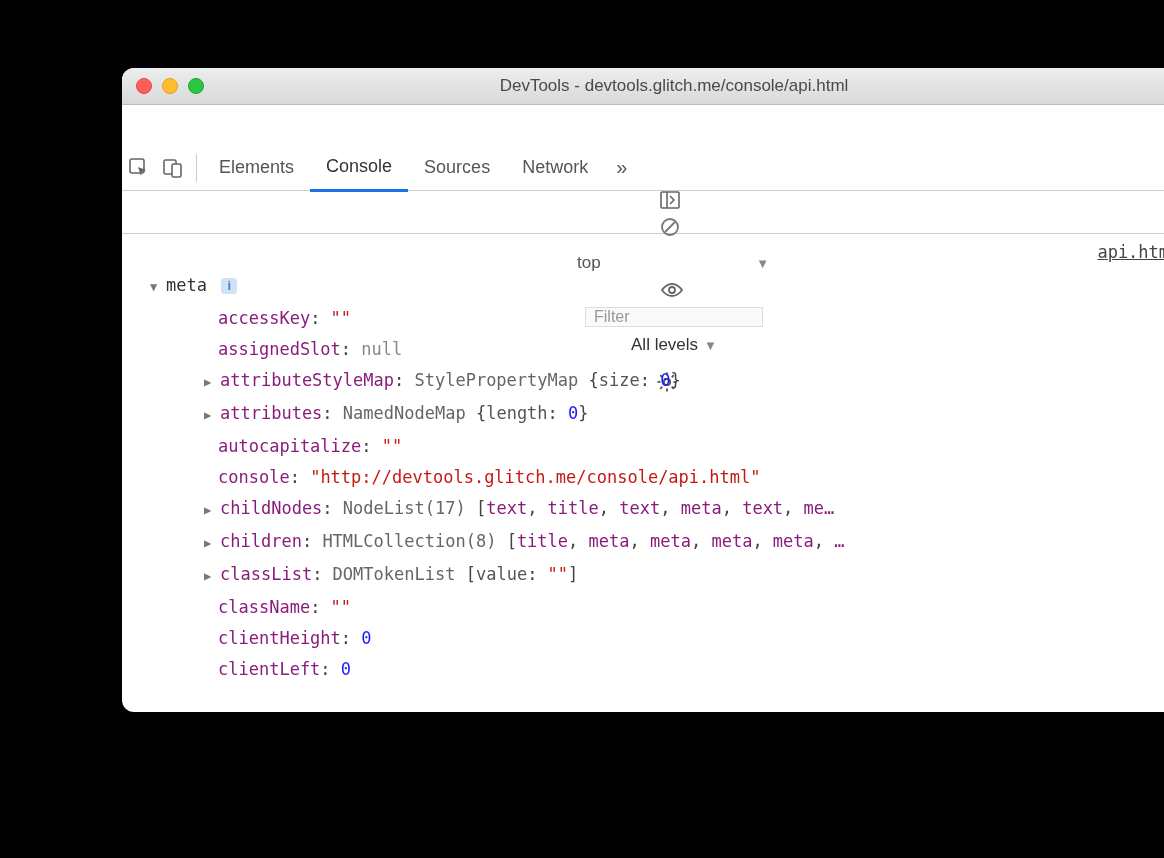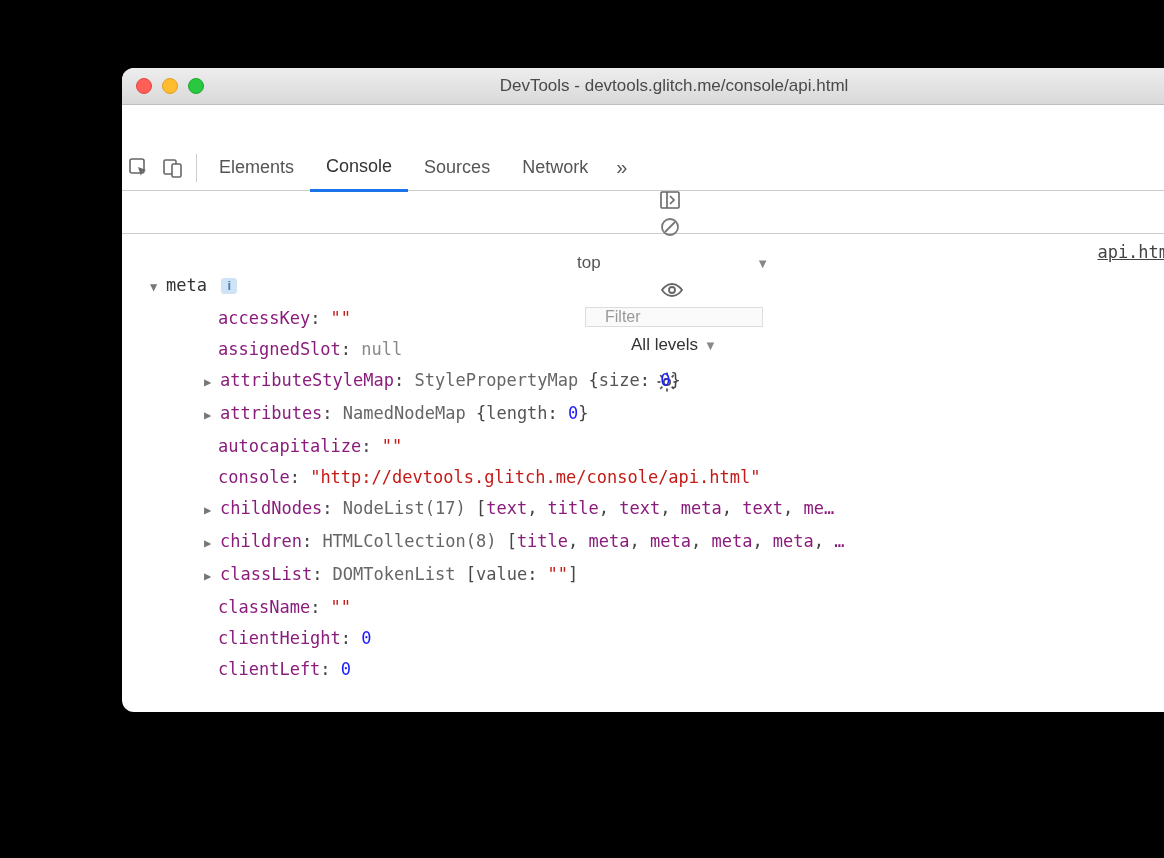--- a/index.html
+++ b/index.html
@@ -264,21 +264,21 @@
       <span>top</span>
       <span class="arrow">▼</span>
     </div>
     <div class="tool-icon">
       <svg width="24" height="18" viewBox="0 0 24 18">
           <path d="M2 9 C2 9 6 3 12 3 C18 3 22 9 22 9 C22 9 18 15 12 15 C6 15 2 9 2 9 Z" fill="none" stroke="#666" stroke-width="1.8"></path>
           <circle cx="12" cy="9" r="3" fill="none" stroke="#666" stroke-width="1.8"></circle>
         </svg>
     </div>
     <div class="filter-input">
-      <span style="color:#999;margin-left:11px;">Filter</span>
+      <span style="color:#999;">Filter</span>
     </div>
     <div class="levels">
       <span>All levels</span>
       <span class="arrow">▼</span>
     </div>
     <div class="spacer"></div>
     <div class="tool-icon" style="width:36px;">
       <svg width="22" height="22" viewBox="0 0 22 22">
           <circle cx="11" cy="11" r="3.2" fill="none" stroke="#555" stroke-width="1.8"></circle>
           <g stroke="#555" stroke-width="1.8">

